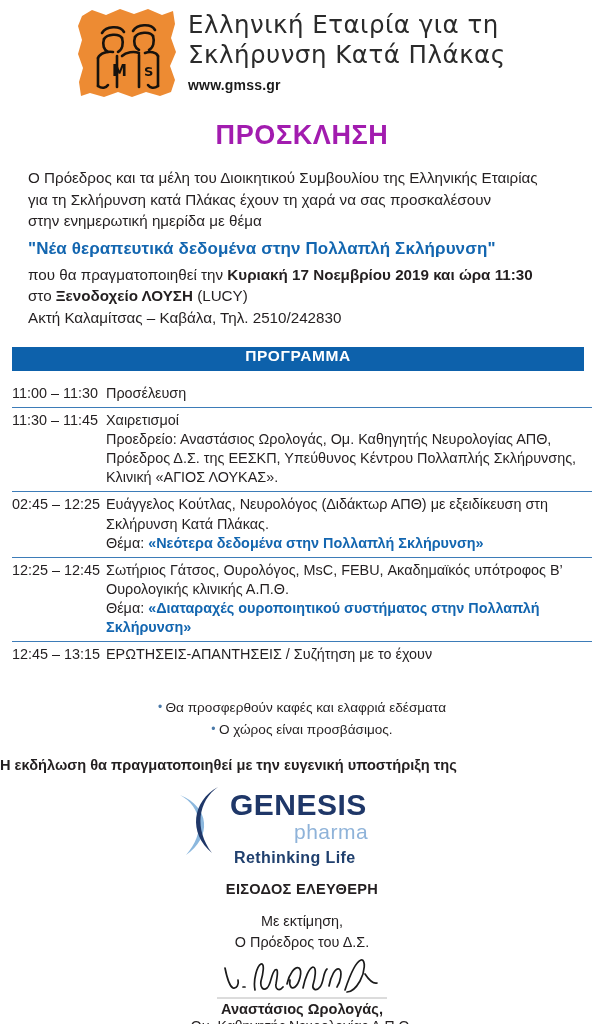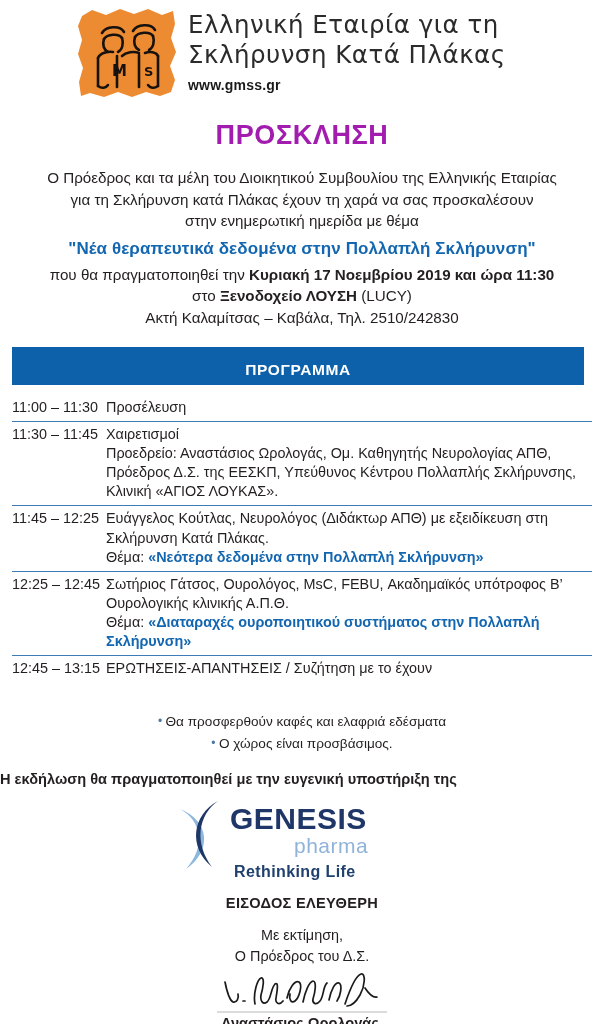--- a/index.html
+++ b/index.html
@@ -48,21 +48,21 @@
   
   .invite-title {
     text-align: center;
     color: #a21caf;
     font-weight: bold;
     font-size: 27px;
     letter-spacing: 0.6px;
     margin-top: 16px;
   }
   .intro {
-    text-align: center;
+    text-align: left;
     font-size: 15.2px;
     line-height: 1.42;
     color: #231f20;
     margin-top: 16px;
     padding: 0 28px;
   }
   .intro .em { font-weight: bold; }
   .theme-quote {
     display: block;
     color: #1366b0;
@@ -76,21 +76,21 @@
 
   
   .program-banner {
     margin: 18px 20px 0 12px;
     background: #0d61ab;
     color: #ffffff;
     text-align: center;
     font-weight: bold;
     font-size: 15.5px;
     letter-spacing: 0.6px;
-    padding: 14px 0 6px 0;
+    padding: 0 0 6px 0;
   }
 
   
   .schedule { margin: 10px 12px 0 12px; }
   .srow {
     display: flex;
     border-bottom: 1.6px solid #3d7cb8;
     padding: 3px 0 4px 0;
     font-size: 14.4px;
     line-height: 1.33;
@@ -235,21 +235,21 @@
         </div>
       </div>
       <div class="srow">
         <div class="stime">11:30 – 11:45</div>
         <div class="sbody">
           <p><span>Χαιρετισμοί</span></p>
           <p><span>Προεδρείο: </span><span class="b">Αναστάσιος Ωρολογάς</span><span>, Ομ. Καθηγητής Νευρολογίας ΑΠΘ, Πρόεδρος Δ.Σ. της ΕΕΣΚΠ, Υπεύθυνος Κέντρου Πολλαπλής Σκλήρυνσης, Κλινική «ΑΓΙΟΣ ΛΟΥΚΑΣ».</span></p>
         </div>
       </div>
       <div class="srow">
-        <div class="stime">11:45 – 12:25</div>
+        <div class="stime">02:45 – 12:25</div>
         <div class="sbody">
           <p><span class="b">Ευάγγελος Κούτλας</span><span>, Νευρολόγος (Διδάκτωρ ΑΠΘ) με εξειδίκευση στη Σκλήρυνση Κατά Πλάκας.</span></p>
           <p><span>Θέμα: </span><span class="blue">«Νεότερα δεδομένα στην Πολλαπλή Σκλήρυνση»</span></p>
         </div>
       </div>
       <div class="srow">
         <div class="stime">12:25 – 12:45</div>
         <div class="sbody">
           <p><span class="b">Σωτήριος Γάτσος</span><span>, Ουρολόγος, MsC, FEBU, Ακαδημαϊκός υπότροφος Β’ Ουρολογικής κλινικής Α.Π.Θ.</span></p>
           <p><span>Θέμα: </span><span class="blue">«Διαταραχές ουροποιητικού συστήματος στην Πολλαπλή Σκλήρυνση»</span></p>

